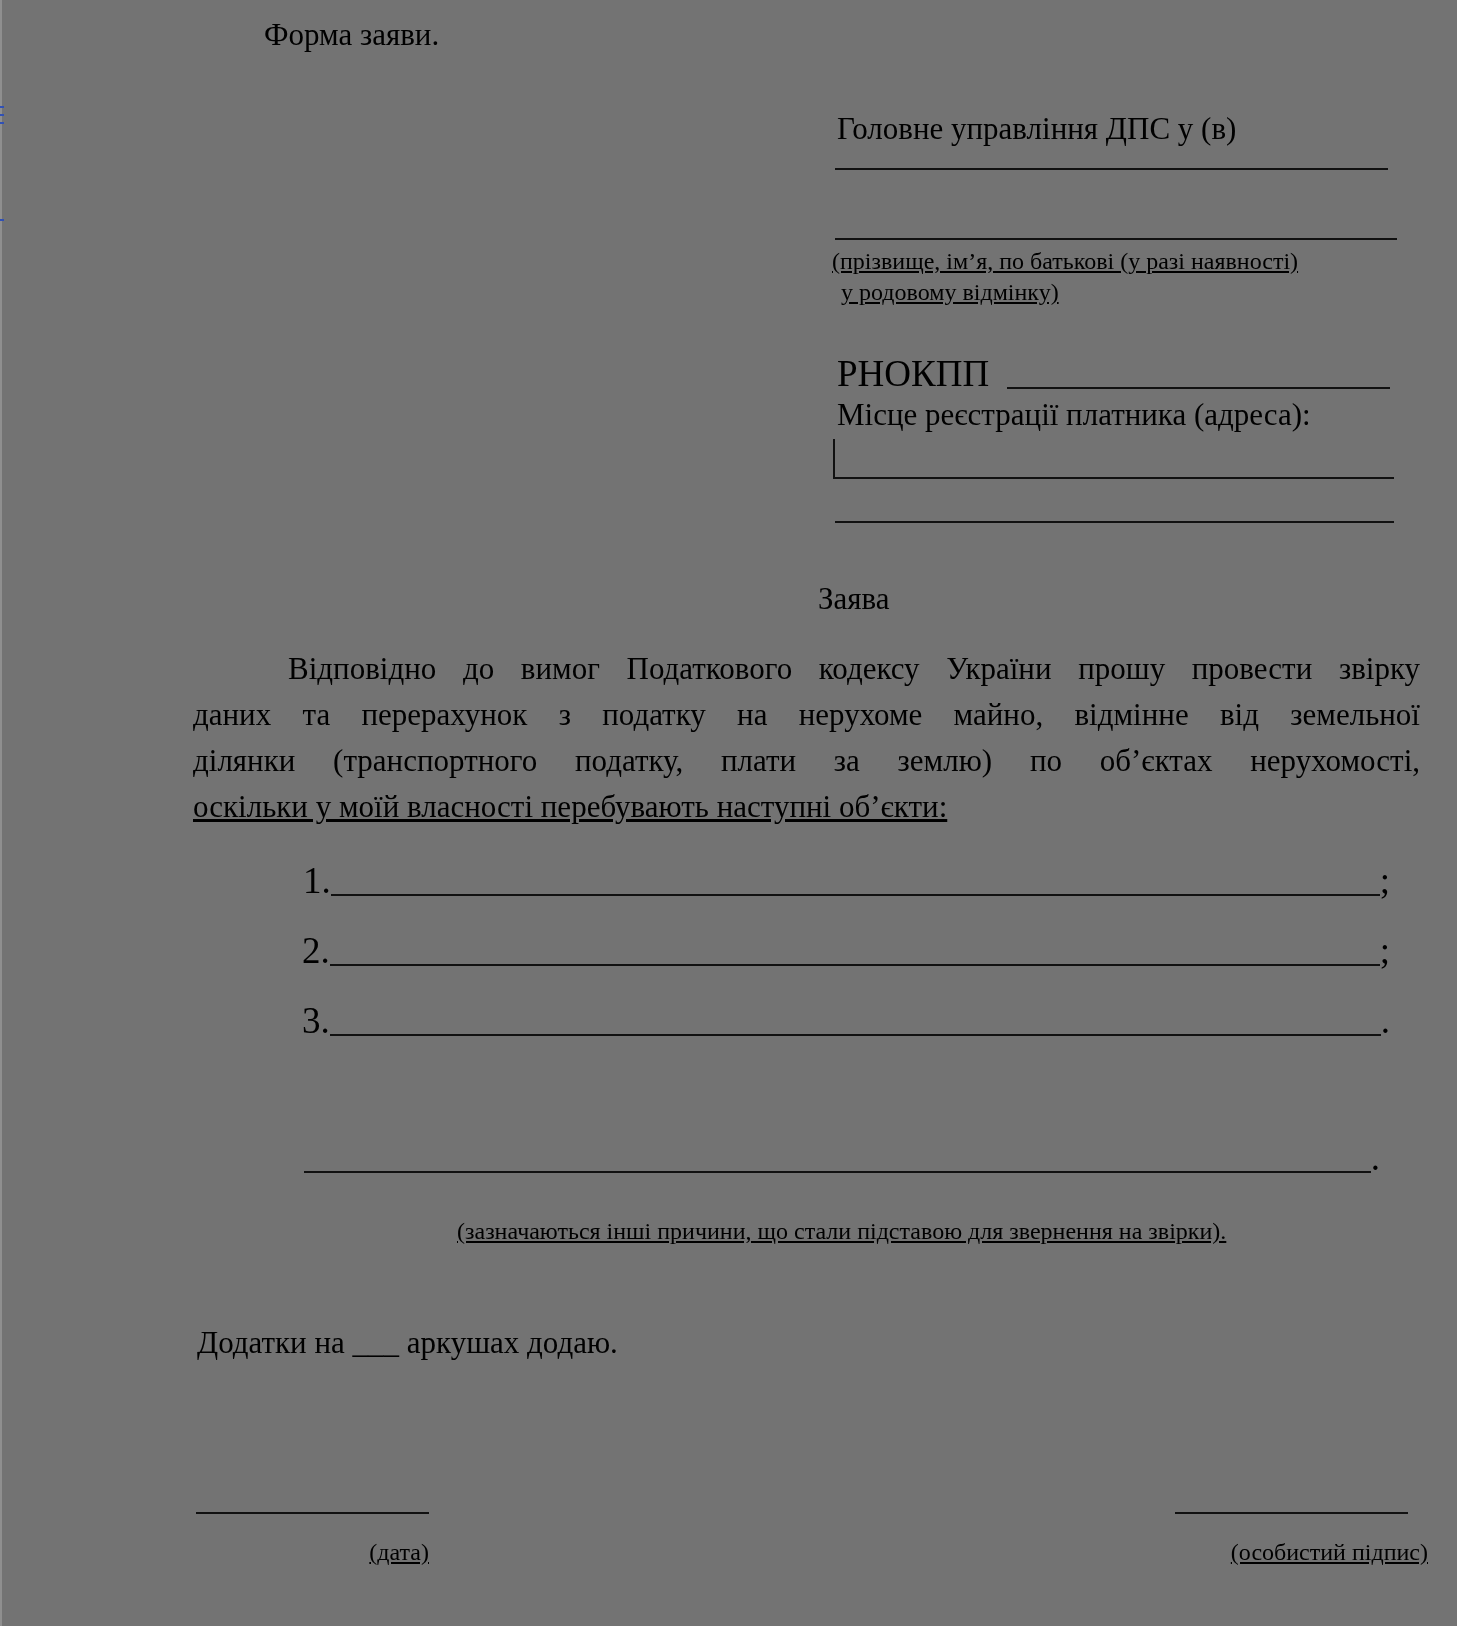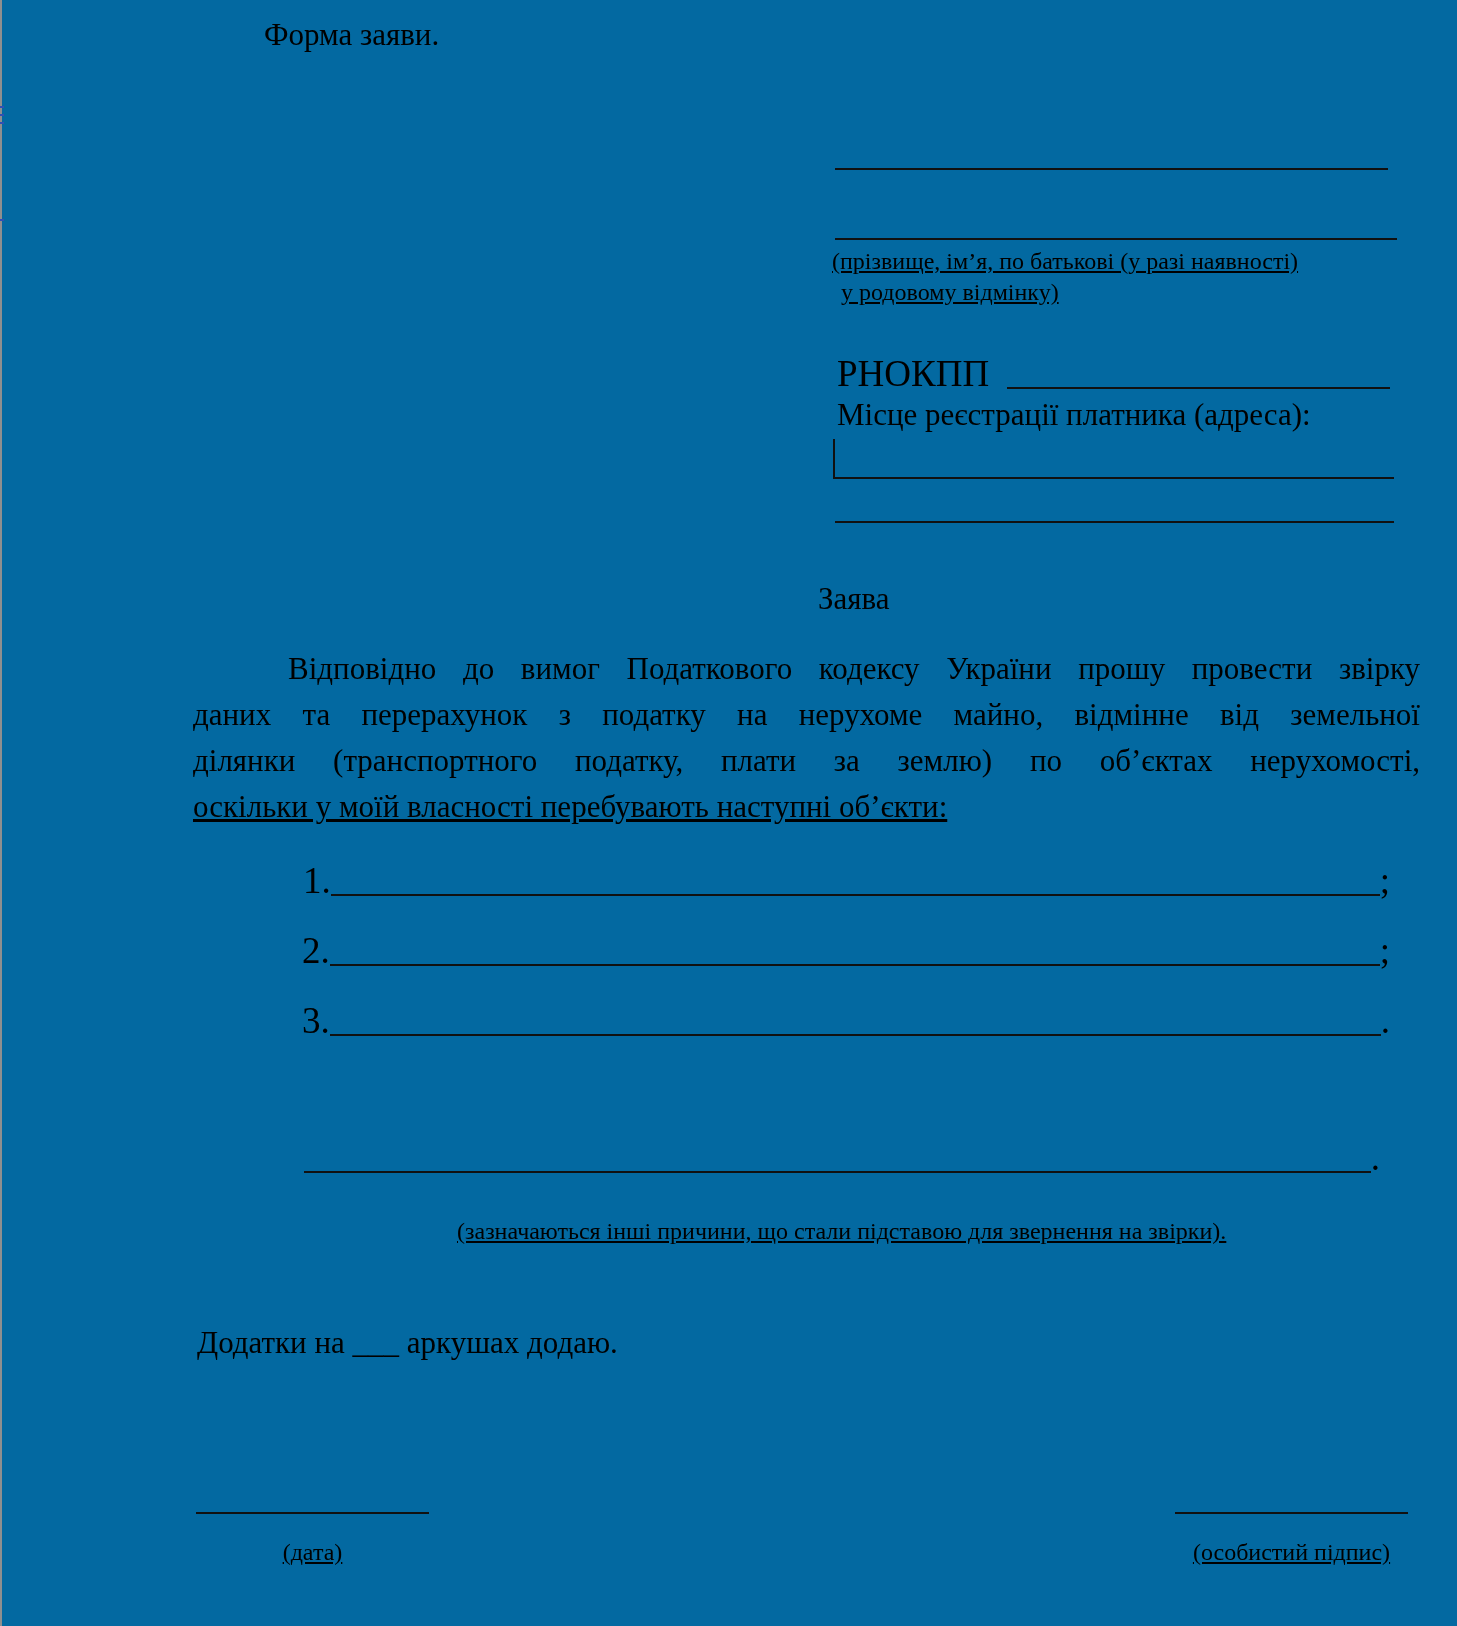--- a/index.html
+++ b/index.html
@@ -1,52 +1,53 @@
 <!DOCTYPE html>
 <html><head>
 <meta charset="utf-8">
 <style>
   html, body { margin: 0; padding: 0; background: #ffffff; }
   .page {
     position: relative;
     width: 1457px;
     height: 1626px;
-    background: #0369a1;
+    background: #737373;
     font-family: "Liberation Serif", "DejaVu Serif", serif;
     color: #000;
     overflow: hidden;
   }
   .abs { position: absolute; }
   .t   { font-size: 31px; line-height: 38px; white-space: nowrap; }
   .hint{ font-size: 24px; line-height: 31px; white-space: nowrap; text-decoration: underline; }
   .fline { border-top: 2px solid #111; height: 0; }
   .frow  { position: absolute; display: flex; align-items: flex-end; height: 40px; }
   .frow .num, .frow .lbl, .frow .punct { font-size: 37px; line-height: 37px; white-space: nowrap; }
   .frow .fill { flex: 1 1 auto; border-bottom: 2px solid #111; margin-bottom: 3px; }
   .para { position: absolute; left: 193px; top: 646px; width: 1227px; }
   .para .pline { font-size: 31px; line-height: 46px; text-align: justify; text-align-last: justify; height: 46px; white-space: normal; }
   .para .pline.first { text-indent: 95px; }
   .para .pline.last  { text-align: right; text-align-last: left; text-decoration: underline; }
   .edge { background: #8f8f8f; }
   .bluedash { background: #3050b5; }
-  .center { text-align: center; }
+  .center { text-align: right; }
 </style>
 </head>
 <body>
 
 <div class="page">
 
   <div class="abs edge" style="left:0; top:0; width:2px; height:1626px;"></div>
   <div class="abs bluedash" style="left:0; top:106px; width:4px; height:2px;"></div>
   <div class="abs bluedash" style="left:0; top:114px; width:4px; height:2px;"></div>
   <div class="abs bluedash" style="left:0; top:122px; width:4px; height:2px;"></div>
   <div class="abs bluedash" style="left:0; top:219px; width:4px; height:2px;"></div>
 
   <div class="abs t" style="left:264px; top:16px;">Форма заяви.</div>
 
+  <div class="abs t" style="left:837px; top:110px;">Головне управління ДПС у (в)</div>
   <div class="abs fline" style="left:835px; top:168px; width:553px;"></div>
   <div class="abs fline" style="left:835px; top:238px; width:562px;"></div>
   <div class="abs hint" style="left:832px; top:246px;">(прізвище, ім’я, по батькові (у разі наявності)</div>
   <div class="abs hint" style="left:841px; top:277px;">у родовому відмінку)</div>
 
   <div class="frow" style="left:837px; top:352px; width:553px;">
     <span class="lbl">РНОКПП</span>
     <div class="fill" style="margin-left:18px;"></div>
   </div>
 

